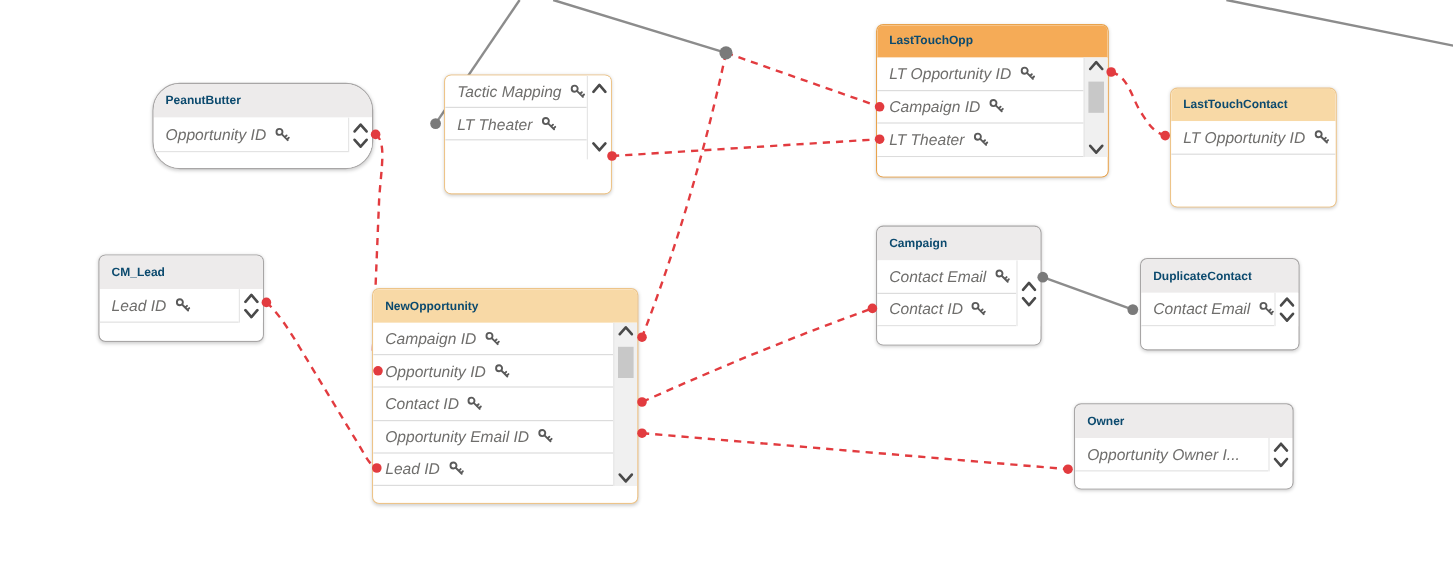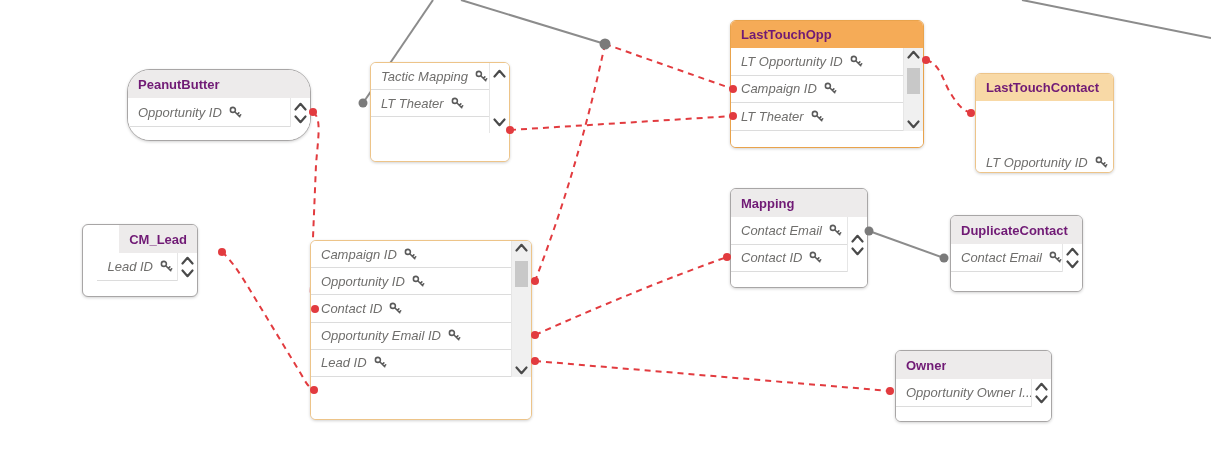--- a/index.html
+++ b/index.html
@@ -4,21 +4,21 @@
 <style>
   html,body{margin:0;padding:0;background:#fff;}
   #canvas{position:relative;overflow:hidden;background:#fff;
           font-family:"Liberation Sans", sans-serif;}
   #lines-layer,#dots-layer{position:absolute;left:0;top:0;z-index:0;}
   #dots-layer{z-index:2;pointer-events:none;}
   .table-card{position:absolute;z-index:1;background:#fff;border:1px solid #aaa;
       border-radius:6px;box-shadow:0 1px 3px rgba(0,0,0,.18);box-sizing:border-box;
       display:flex;flex-direction:column;overflow:hidden;}
   .thead{display:flex;align-items:center;padding:0 10px;flex:0 0 auto;}
-  .thead span{font-size:13px;font-weight:bold;color:#701a75;white-space:nowrap;overflow:hidden;}
+  .thead span{font-size:10px;font-weight:bold;color:#0c4a6e;white-space:nowrap;overflow:hidden;}
   .tbody{display:flex;flex:0 0 auto;background:#fff;font-style:italic;}
   .rows{flex:1 1 auto;display:flex;flex-direction:column;min-width:0;}
   .row{display:flex;align-items:center;box-sizing:border-box;padding:0 4px 0 10px;
       font-size:13px;color:#6f6e6c;border-bottom:1px solid #dcdcdc;
       white-space:nowrap;overflow:hidden;flex:0 0 auto;}
   .row .key{margin-left:7px;flex:0 0 auto;}
   .scrollcol{flex:0 0 20px;display:flex;flex-direction:column;align-items:center;
       box-sizing:border-box;border-left:1px solid #e6e6e6;}
   .scrollcol.scrollbar{background:#f0f0f0;}
   .scrollcol.chevrons{justify-content:center;gap:4px;background:#fff;}
@@ -154,38 +154,38 @@
           </svg>
           <div class="thumb"></div>
           <div class="spacer"></div>
           <svg width="13" height="9" viewBox="0 0 13 9" style="flex:0 0 auto;display:block">
             <path d="M1.5 1.5 L6.5 7.2 L11.5 1.5" fill="none" stroke="#4a4a4a" stroke-width="2.2" stroke-linecap="round" stroke-linejoin="round"></path>
           </svg>
         </div>
       </div>
       <div class="tfoot"></div>
     </div>
-    <div class="table-card" style="left: 975px; top: 73px; width: 139px; height: 100px; border-color: rgb(237, 196, 137); gap: 48px;">
+    <div class="table-card" style="left: 975px; top: 73px; width: 139px; height: 100px; border-color: rgb(237, 196, 137);">
       <div class="thead" style="background:#f8d9a6;height:27px">
         <span>LastTouchContact</span>
       </div>
       <div class="tbody" style="height:56px">
         <div class="rows">
           <div class="row" style="height:28px">
             <span>LT Opportunity ID</span>
             <svg class="key" width="13" height="13" viewBox="0 0 14 14">
               <circle cx="4.2" cy="4.2" r="2.7" fill="none" stroke="#5a5a5a" stroke-width="1.7"></circle>
               <path d="M6.2 6.2 L11.6 11.6 M9 9 L10.6 7.4 M11 11 L12.6 9.4" fill="none" stroke="#5a5a5a" stroke-width="1.7" stroke-linecap="round"></path>
             </svg>
           </div>
         </div>
       </div>
       <div class="tfoot"></div>
     </div>
-    <div class="table-card" style="left: 82px; top: 224px; width: 116px; height: 73px; border-color: rgb(168, 166, 166); align-items: flex-end;">
+    <div class="table-card" style="left: 82px; top: 212px; width: 138px; height: 73px; border-color: rgb(168, 166, 166);">
       <div class="thead" style="background:#edebeb;height:28px">
         <span>CM_Lead</span>
       </div>
       <div class="tbody" style="height:28px">
         <div class="rows">
           <div class="row" style="height:28px">
             <span>Lead ID</span>
             <svg class="key" width="13" height="13" viewBox="0 0 14 14">
               <circle cx="4.2" cy="4.2" r="2.7" fill="none" stroke="#5a5a5a" stroke-width="1.7"></circle>
               <path d="M6.2 6.2 L11.6 11.6 M9 9 L10.6 7.4 M11 11 L12.6 9.4" fill="none" stroke="#5a5a5a" stroke-width="1.7" stroke-linecap="round"></path>
@@ -197,20 +197,23 @@
             <path d="M1.5 7.5 L6.5 1.8 L11.5 7.5" fill="none" stroke="#4a4a4a" stroke-width="2.2" stroke-linecap="round" stroke-linejoin="round"></path>
           </svg>
           <svg width="13" height="9" viewBox="0 0 13 9" style="flex:0 0 auto;display:block">
             <path d="M1.5 1.5 L6.5 7.2 L11.5 1.5" fill="none" stroke="#4a4a4a" stroke-width="2.2" stroke-linecap="round" stroke-linejoin="round"></path>
           </svg>
         </div>
       </div>
       <div class="tfoot"></div>
     </div>
     <div class="table-card" style="left: 310px; top: 240px; width: 222px; height: 180px; border-color: rgb(237, 196, 137);">
+      <div class="thead" style="background:#f8d9a6;height:28px">
+        <span>NewOpportunity</span>
+      </div>
       <div class="tbody" style="height:136px">
         <div class="rows">
           <div class="row" style="height:27.2px">
             <span>Campaign ID</span>
             <svg class="key" width="13" height="13" viewBox="0 0 14 14">
               <circle cx="4.2" cy="4.2" r="2.7" fill="none" stroke="#5a5a5a" stroke-width="1.7"></circle>
               <path d="M6.2 6.2 L11.6 11.6 M9 9 L10.6 7.4 M11 11 L12.6 9.4" fill="none" stroke="#5a5a5a" stroke-width="1.7" stroke-linecap="round"></path>
             </svg>
           </div>
           <div class="row" style="height:27.2px">
@@ -250,21 +253,21 @@
           <div class="spacer"></div>
           <svg width="13" height="9" viewBox="0 0 13 9" style="flex:0 0 auto;display:block">
             <path d="M1.5 1.5 L6.5 7.2 L11.5 1.5" fill="none" stroke="#4a4a4a" stroke-width="2.2" stroke-linecap="round" stroke-linejoin="round"></path>
           </svg>
         </div>
       </div>
       <div class="tfoot"></div>
     </div>
     <div class="table-card" style="left: 730px; top: 188px; width: 138px; height: 100px; border-color: rgb(168, 166, 166);">
       <div class="thead" style="background:#edebeb;height:28px">
-        <span>Mapping</span>
+        <span>Campaign</span>
       </div>
       <div class="tbody" style="height:55px">
         <div class="rows">
           <div class="row" style="height:27.5px">
             <span>Contact Email</span>
             <svg class="key" width="13" height="13" viewBox="0 0 14 14">
               <circle cx="4.2" cy="4.2" r="2.7" fill="none" stroke="#5a5a5a" stroke-width="1.7"></circle>
               <path d="M6.2 6.2 L11.6 11.6 M9 9 L10.6 7.4 M11 11 L12.6 9.4" fill="none" stroke="#5a5a5a" stroke-width="1.7" stroke-linecap="round"></path>
             </svg>
           </div>
@@ -305,21 +308,21 @@
           <svg width="13" height="9" viewBox="0 0 13 9" style="flex:0 0 auto;display:block">
             <path d="M1.5 7.5 L6.5 1.8 L11.5 7.5" fill="none" stroke="#4a4a4a" stroke-width="2.2" stroke-linecap="round" stroke-linejoin="round"></path>
           </svg>
           <svg width="13" height="9" viewBox="0 0 13 9" style="flex:0 0 auto;display:block">
             <path d="M1.5 1.5 L6.5 7.2 L11.5 1.5" fill="none" stroke="#4a4a4a" stroke-width="2.2" stroke-linecap="round" stroke-linejoin="round"></path>
           </svg>
         </div>
       </div>
       <div class="tfoot"></div>
     </div>
-    <div class="table-card" style="left: 895px; top: 350px; width: 157px; height: 72px; border-color: rgb(168, 166, 166); text-align: right;">
+    <div class="table-card" style="left: 895px; top: 336px; width: 183px; height: 72px; border-color: rgb(168, 166, 166); text-align: right;">
       <div class="thead" style="background:#edebeb;height:28px">
         <span>Owner</span>
       </div>
       <div class="tbody" style="height:28px">
         <div class="rows">
           <div class="row" style="height:28px">
             <span>Opportunity Owner I...</span>
           </div>
         </div>
         <div class="scrollcol chevrons">

